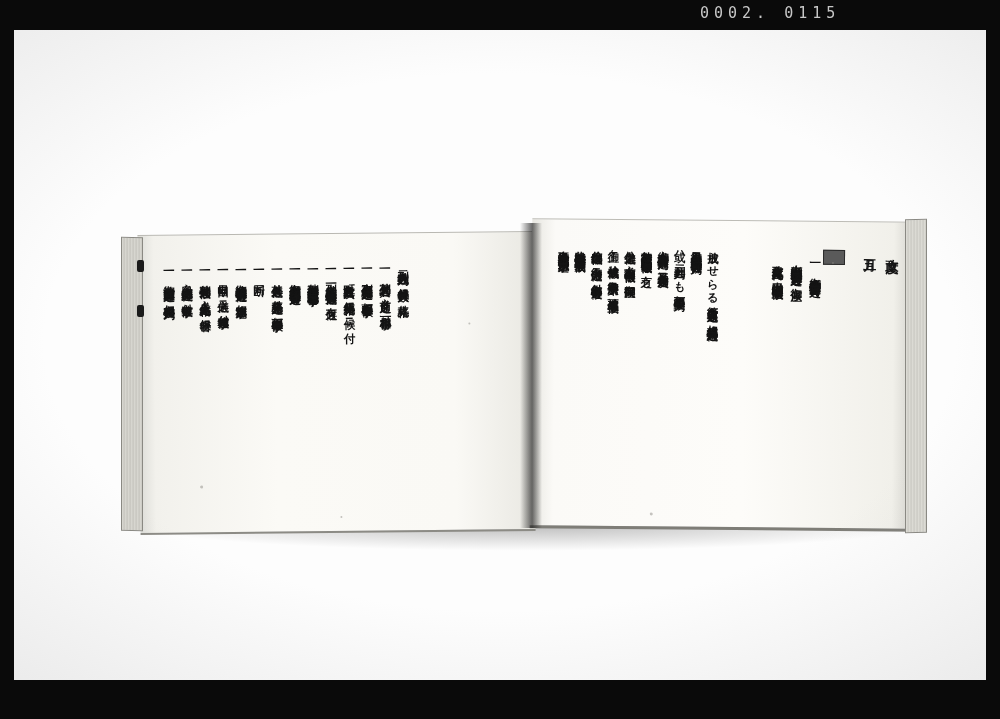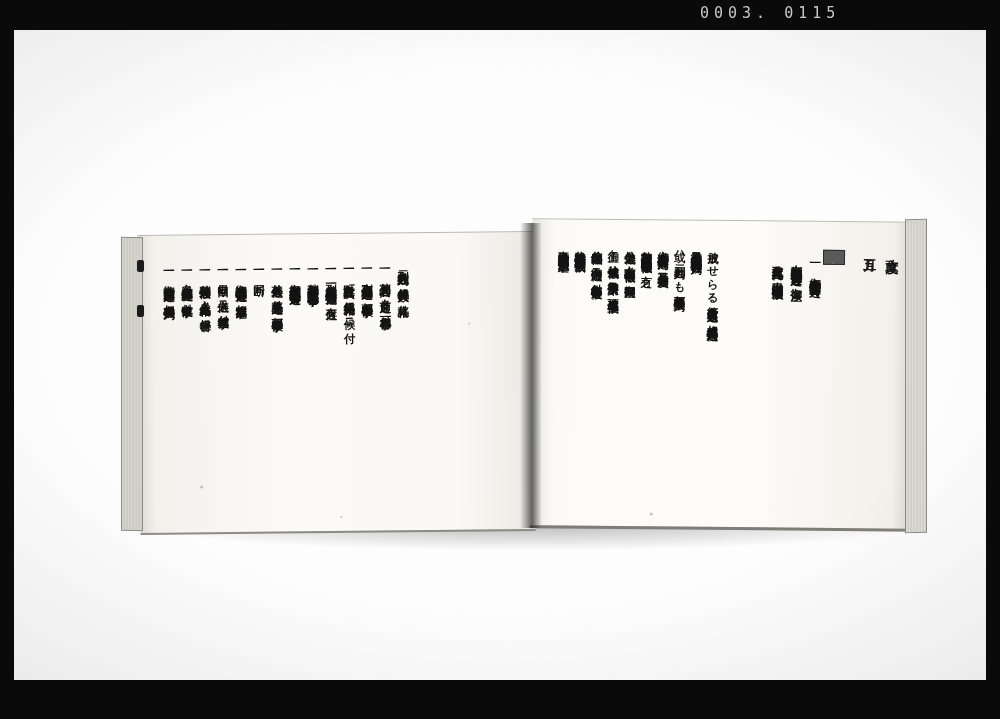--- a/index.html
+++ b/index.html
@@ -220,21 +220,21 @@
     height: 26px;
     background: radial-gradient(ellipse at 50% 0%, rgba(90,90,90,.40) 0%, rgba(255,255,255,0) 70%);
     pointer-events: none;
   }
 </style>
 </head>
 <body>
 
 <div id="film-frame">
 
-  <div id="film-header-code">0003. 0115</div>
+  <div id="film-header-code">0002. 0115</div>
 
   <div id="page-field">
 
     <div id="book-shadow"></div>
 
     <div id="book">
 
       <div class="leaf" id="leaf-left">
         <div class="text-block" id="lp-body">
           <div class="col">二列宛之人数列ニ候得共其数ハ其先格</div>

